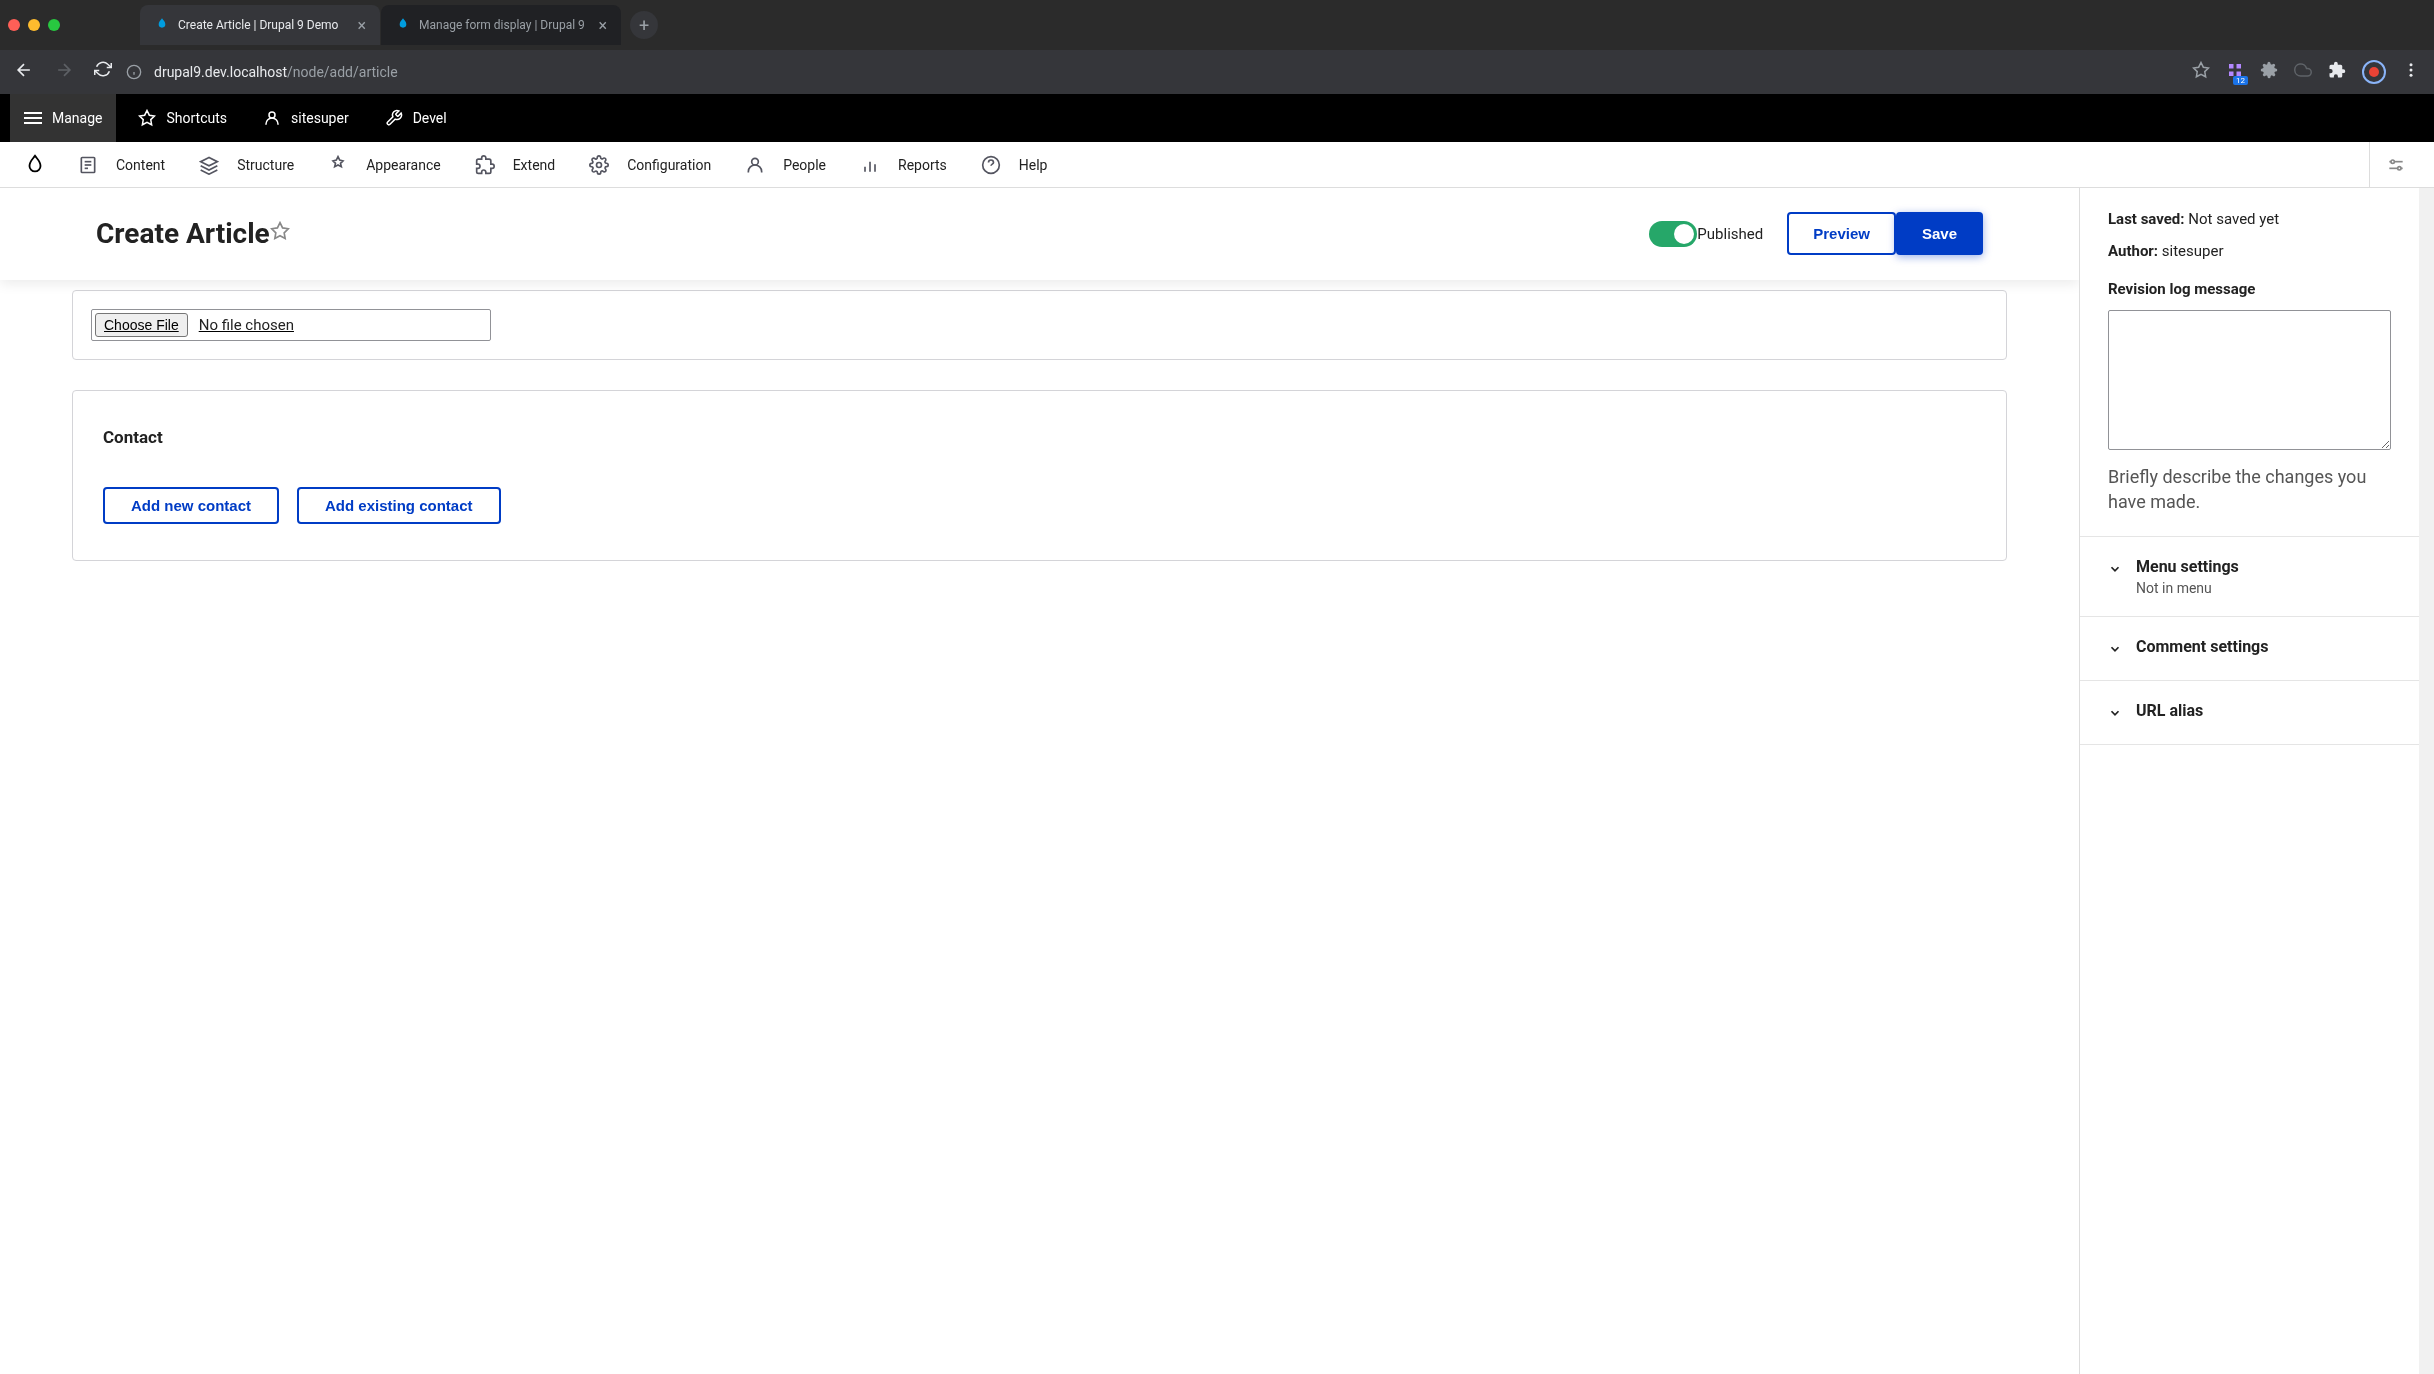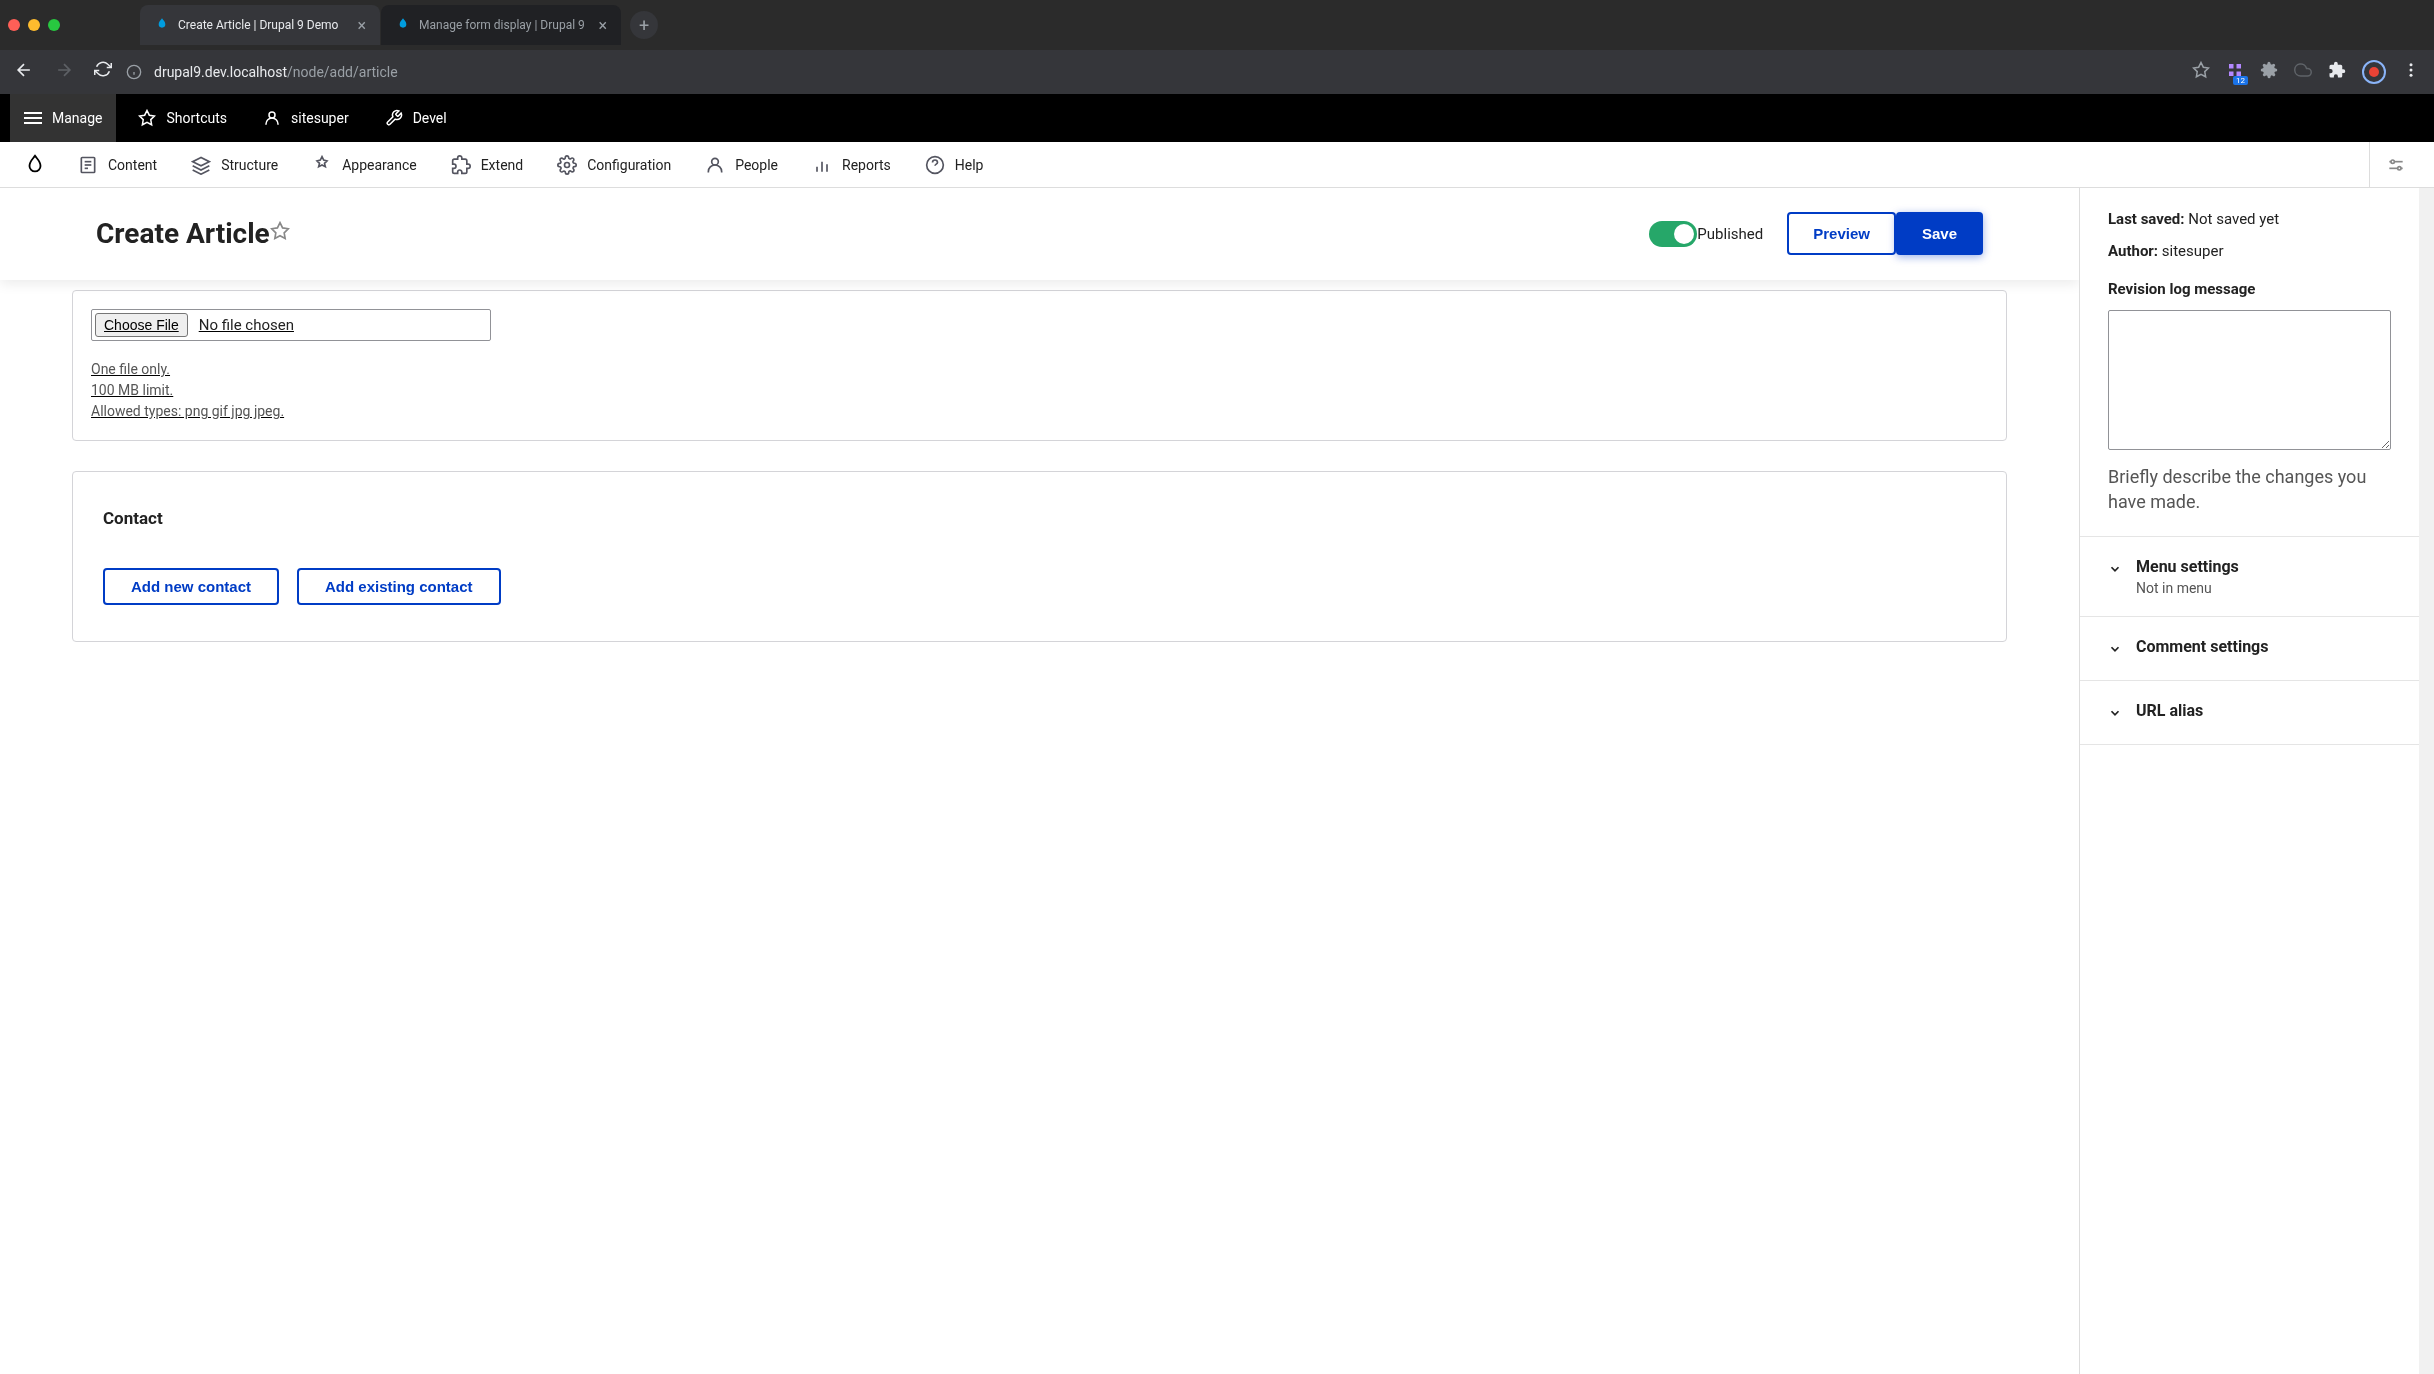--- a/index.html
+++ b/index.html
@@ -37,21 +37,21 @@
     .profile-dot { width: 10px; height: 10px; border-radius: 50%; background: #ea4335; }
     
     
     .drupal-toolbar-1 { height: 48px; background: #000; display: flex; align-items: center; padding: 0 10px; gap: 8px; color: #fff; }
     .toolbar-item { display: flex; align-items: center; gap: 10px; padding: 0 14px; height: 100%; font-size: 14px; cursor: pointer; }
     .toolbar-item.manage { background: #333; }
     .hamburger { display: flex; flex-direction: column; gap: 3px; }
     .hamburger span { width: 18px; height: 2px; background: #fff; }
     
     .drupal-toolbar-2 { height: 46px; background: #fff; display: flex; align-items: center; padding: 0 12px; gap: 6px; border-bottom: 1px solid #ddd; color: #222; }
-    .toolbar2-item { display: flex; align-items: center; gap: 10px; padding: 0 14px; height: 100%; font-size: 14px; cursor: pointer; text-align: right; }
+    .toolbar2-item { display: flex; align-items: center; gap: 18px; padding: 0 14px; height: 100%; font-size: 14px; cursor: pointer; text-align: right; }
     .toolbar2-item svg { width: 20px; height: 20px; }
     .drop-icon { width: 22px; height: 22px; margin: 0 12px; }
     .toolbar-toggle { margin-left: auto; padding: 0 16px; border-left: 1px solid #ddd; height: 100%; display: flex; align-items: center; }
     
     
     .content-area { display: flex; height: calc(100vh - 188px); background: #fff; }
     .main-panel { flex: 1; display: flex; flex-direction: column; overflow: hidden; }
     
     
     .page-header { padding: 24px 96px; display: flex; align-items: center; border-bottom: 1px solid transparent; box-shadow: 0 4px 12px rgba(0,0,0,0.08); position: relative; z-index: 5; background: #fff; }
@@ -300,25 +300,20 @@
       <button class="btn btn-preview">Preview</button>
       <button class="btn btn-save">Save</button>
     </div>
 
     <div class="form-content">
       <div class="form-card">
         <div class="file-input-wrap">
           <button class="choose-file-btn">Choose File</button>
           <span class="no-file-text">No file chosen</span>
         </div>
-        <div class="file-hints">
-          <div>One file only.</div>
-          <div>100 MB limit.</div>
-          <div>Allowed types: png gif jpg jpeg.</div>
-        </div>
       </div>
 
       <div class="contact-section">
         <div class="contact-title">Contact</div>
         <div class="contact-buttons">
           <button class="btn-outline">Add new contact</button>
           <button class="btn-outline">Add existing contact</button>
         </div>
       </div>
     </div>

